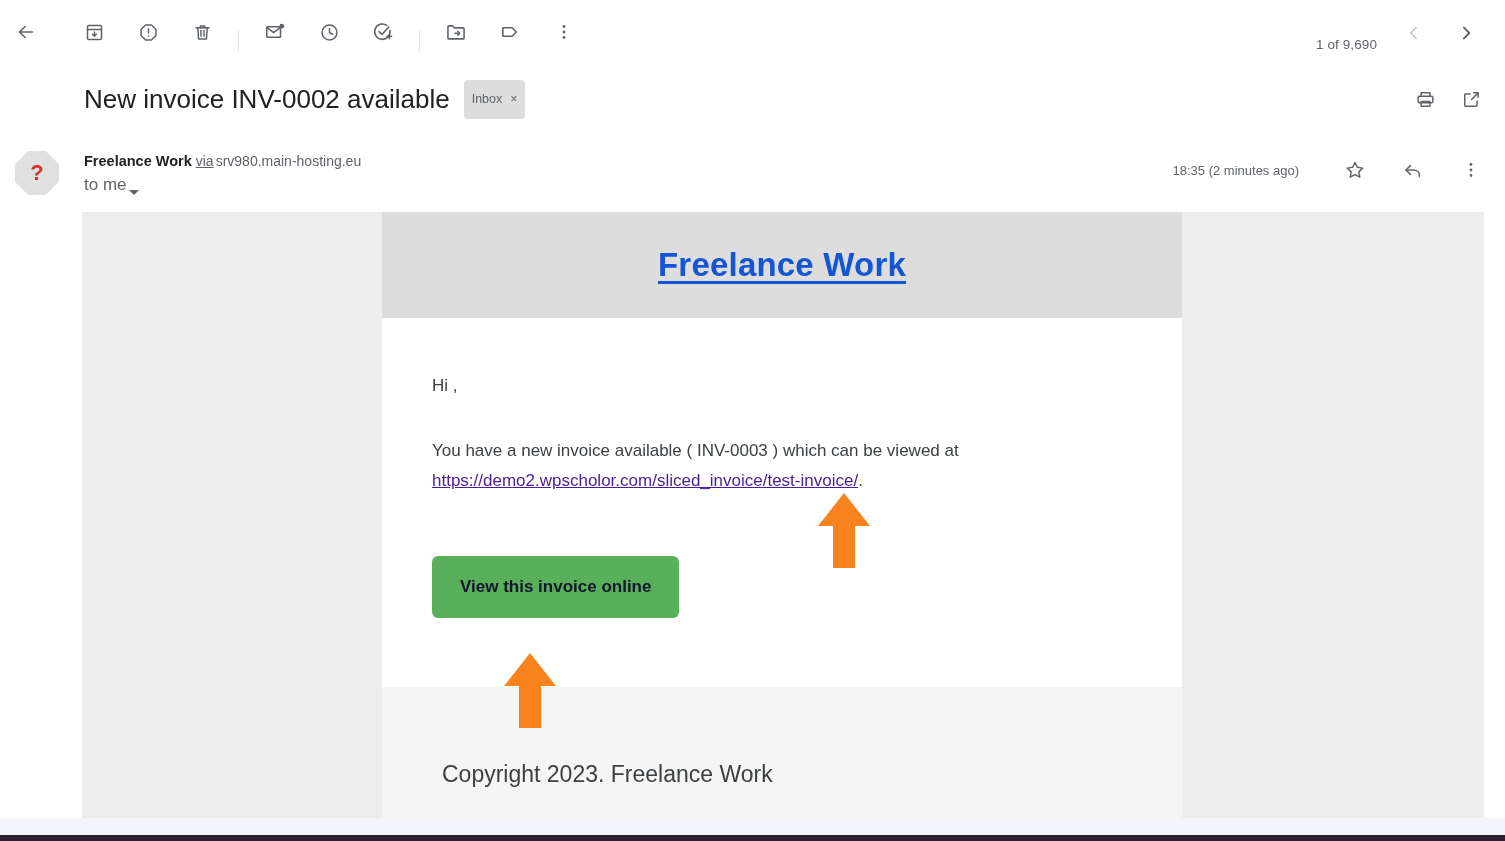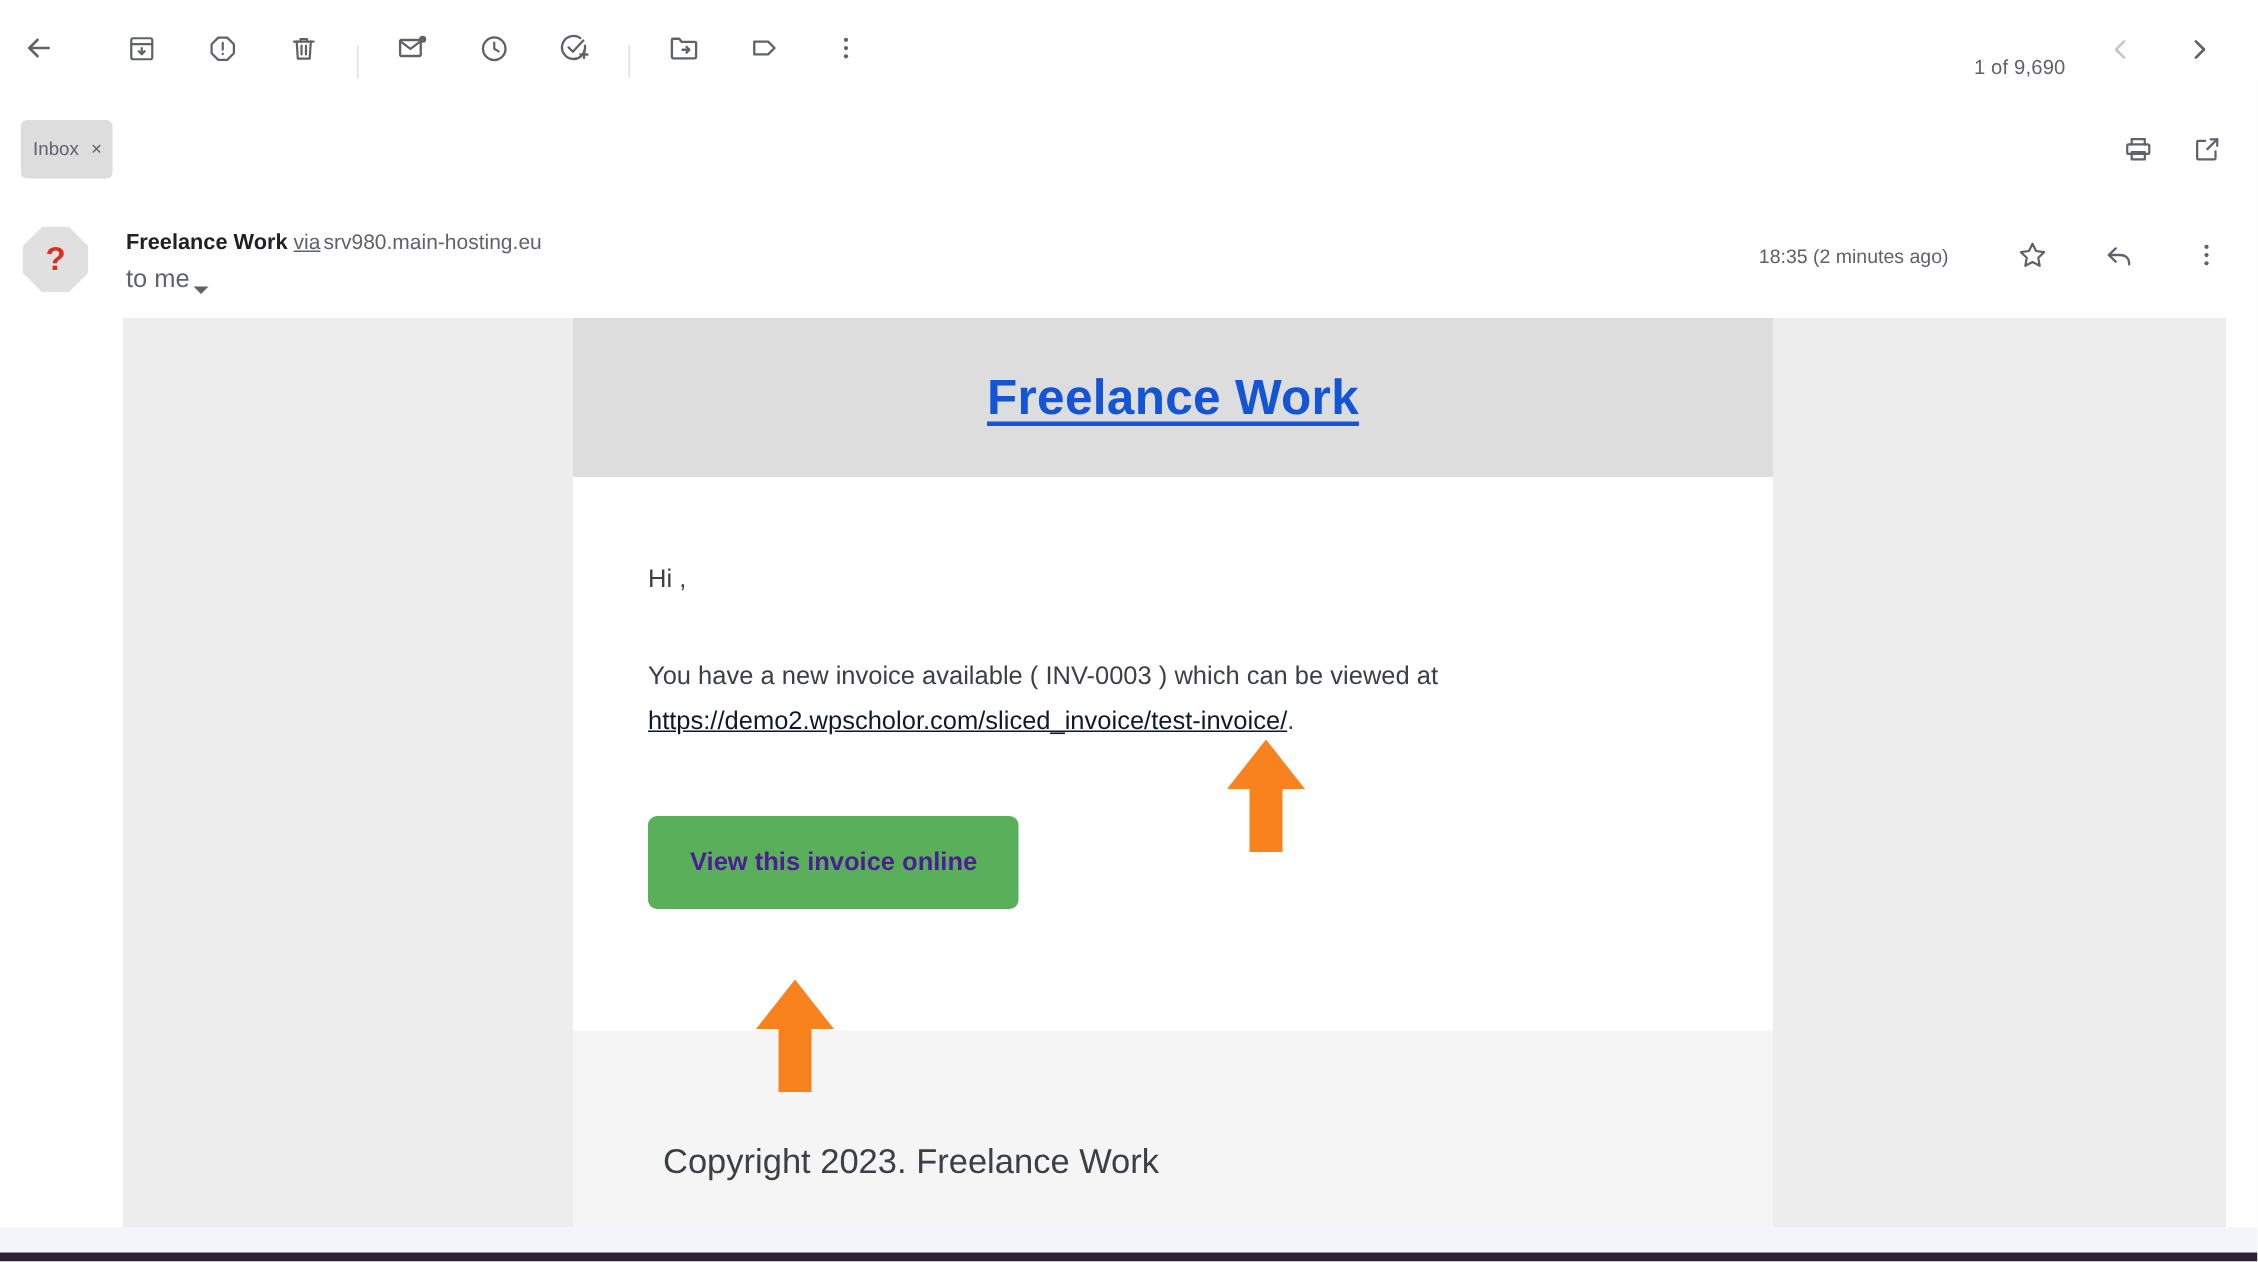--- a/index.html
+++ b/index.html
@@ -218,30 +218,30 @@
     margin: 0 0 38px 0;
   }
   .para {
     font-size: 17px;
     color: #3c4043;
     line-height: 30px;
     margin: 0;
     max-width: 640px;
   }
   .inv-link {
-    color: #0f172a;
+    color: #4c1d95;
     text-decoration: underline;
     cursor: pointer;
     margin-top: 12px;
   }
   .cta {
     display: inline-block;
-    margin-top: 48px;
+    margin-top: 60px;
     background: #5aaf5a;
-    color: #4c1d95;
+    color: #0f172a;
     font-size: 17px;
     font-weight: 700;
     padding: 21px 28px;
     border-radius: 6px;
     border: none;
     cursor: pointer;
     font-family: "Liberation Sans", sans-serif;
     line-height: 20px;
   }
   .email-footer {
@@ -425,20 +425,21 @@
         <svg width="20" height="20" viewBox="0 0 24 24" fill="none" stroke="currentColor" stroke-width="2.2" stroke-linecap="round" stroke-linejoin="round">
             <path d="M9.5 5.5L16 12l-6.5 6.5"></path>
           </svg>
       </span>
     </div>
 
     <div style="width:20px"></div>
   </div>
 
   <div class="subject-row">
+    <div class="subject">New invoice INV-0002 available</div>
     <div class="chip">
       <span>Inbox</span>
       <span class="chip-x">×</span>
     </div>
 
     <div class="subject-actions">
       <div class="tb-btn" title="Print all">
         <span>
           <svg width="21" height="21" viewBox="0 0 24 24" fill="none" stroke="currentColor" stroke-width="1.7" stroke-linecap="round" stroke-linejoin="round">
               <path d="M7 8.3V4.2h10v4.1"></path>

